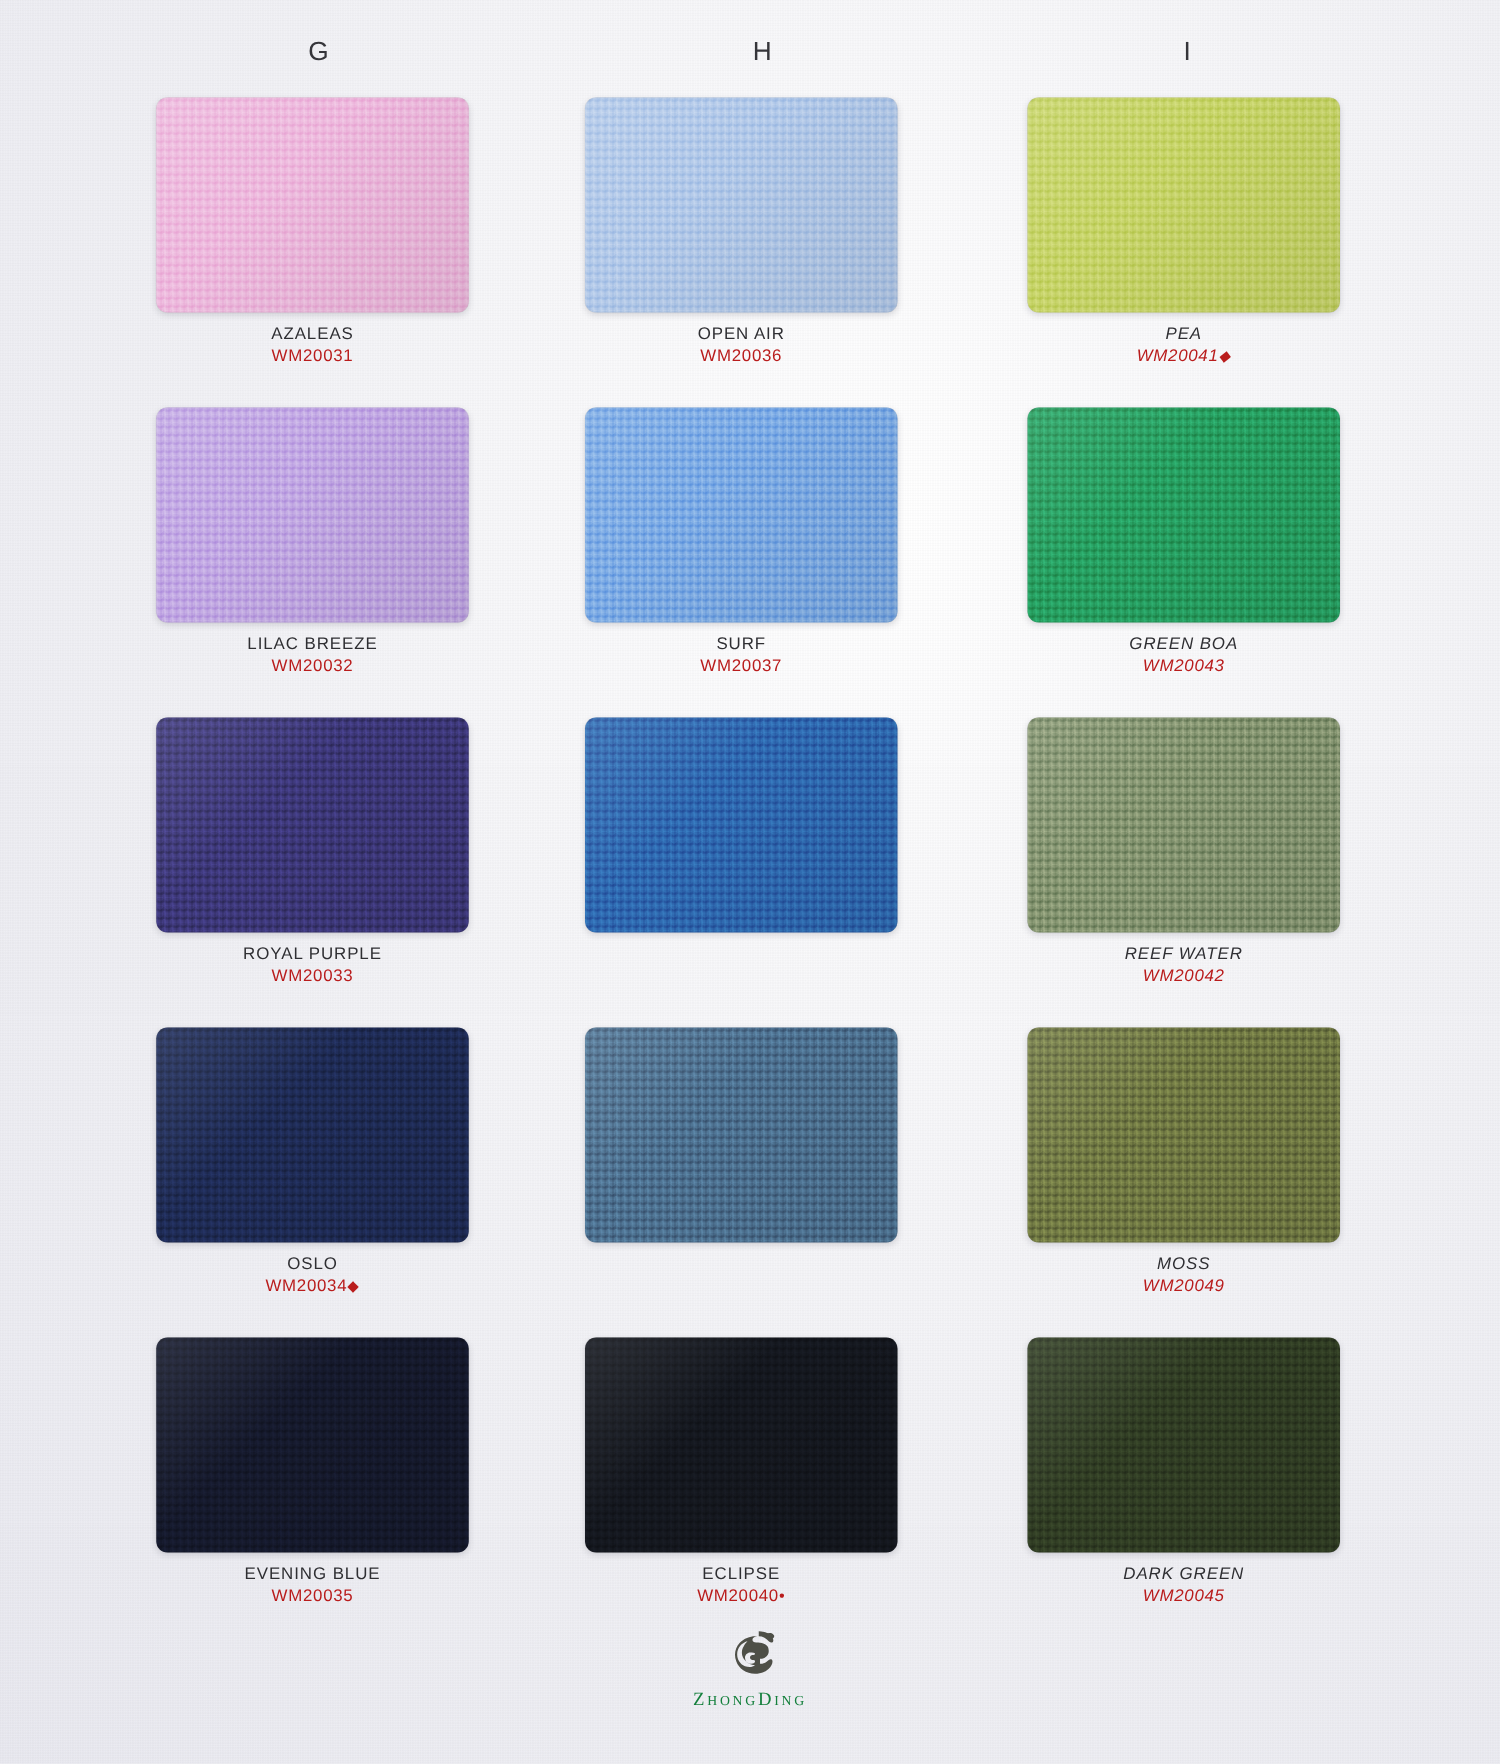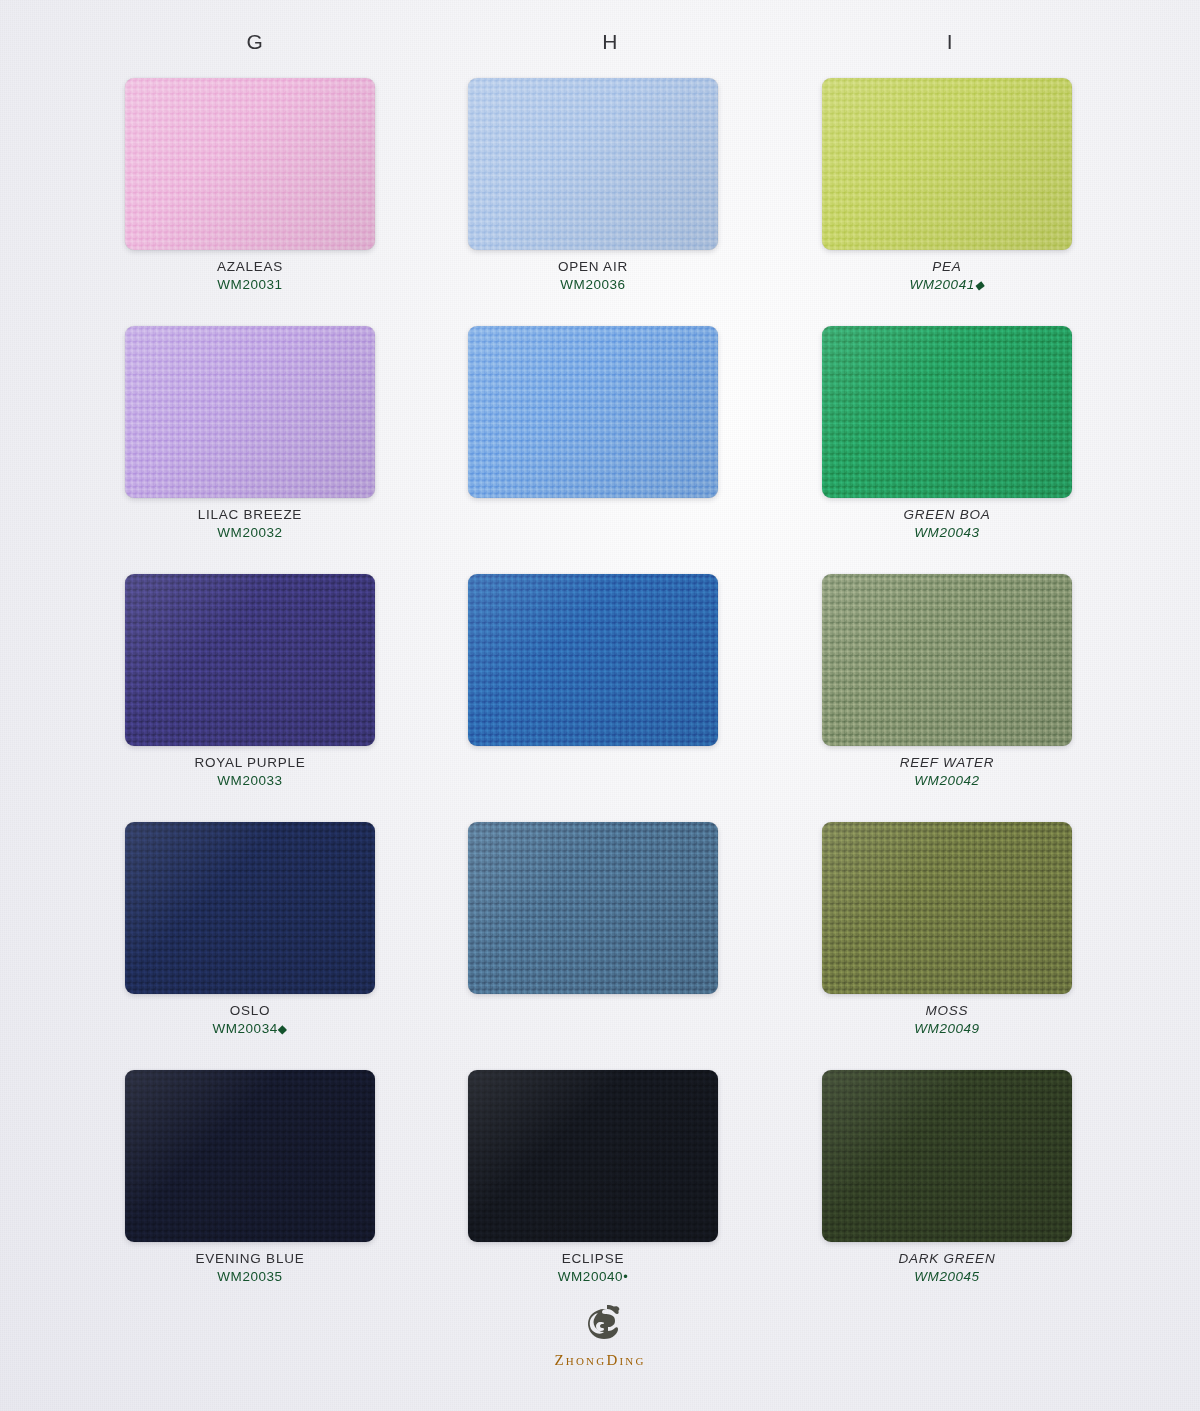--- a/index.html
+++ b/index.html
@@ -143,21 +143,21 @@
   .label .name {
     font-size: 13.5px;
     letter-spacing: 0.75px;
     color: #2f2f33;
     line-height: 18px;
     white-space: nowrap;
   }
   .label .code {
     font-size: 13.5px;
     letter-spacing: 0.55px;
-    color: #14532d;
+    color: #b91c1c;
     line-height: 18px;
     white-space: nowrap;
   }
   .label .mark-diamond { font-size: 12px; }
   .label .mark-dot { font-size: 13px; }
 
   
   .footer {
     position: absolute;
     left: 0;
@@ -168,21 +168,21 @@
   .logo-mark {
     display: block;
     margin: 0 auto 6px auto;
     width: 52px;
     height: 46px;
   }
   .logo-text {
     font-family: "Liberation Serif", serif;
     font-size: 15px;
     letter-spacing: 2.2px;
-    color: #a16207;
+    color: #15803d;
     font-variant: small-caps;
   }
 </style>
 </head>
 <body style="background-color: rgb(242, 242, 246);">
 
 <div class="paper-grain"></div>
 
 <div class="sheet">
 
@@ -249,20 +249,24 @@
             <div class="code"><span>WM20032</span><span class="mark-diamond"></span></div>
           </div>
         </div>
       </div>
       <div class="cell c1">
         <div class="swatch-wrap">
           <div class="swatch" style="background-color: rgb(119, 167, 228);">
             <div class="knit"></div>
             <div class="shade"></div>
             <div class="edge-fuzz"></div>
+          </div>
+          <div class="label">
+            <div class="name">SURF</div>
+            <div class="code"><span>WM20037</span><span class="mark-diamond"></span></div>
           </div>
         </div>
       </div>
       <div class="cell c2">
         <div class="swatch-wrap">
           <div class="swatch" style="background-color: rgb(37, 154, 92);">
             <div class="knit"></div>
             <div class="shade"></div>
             <div class="edge-fuzz"></div>
           </div>

